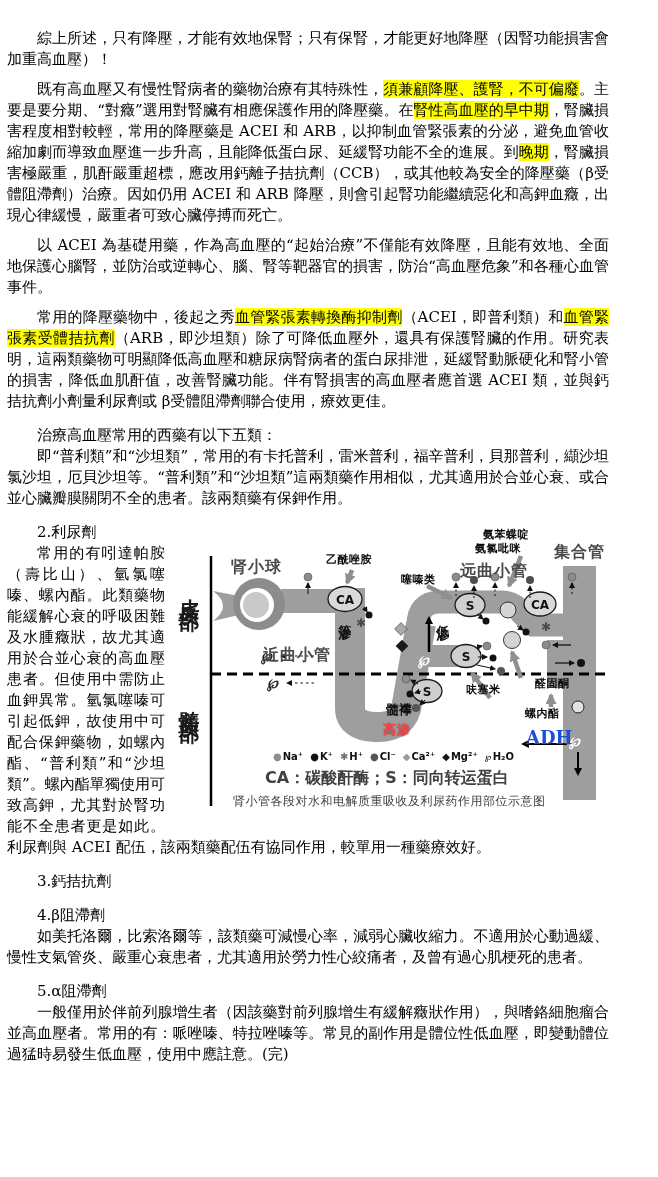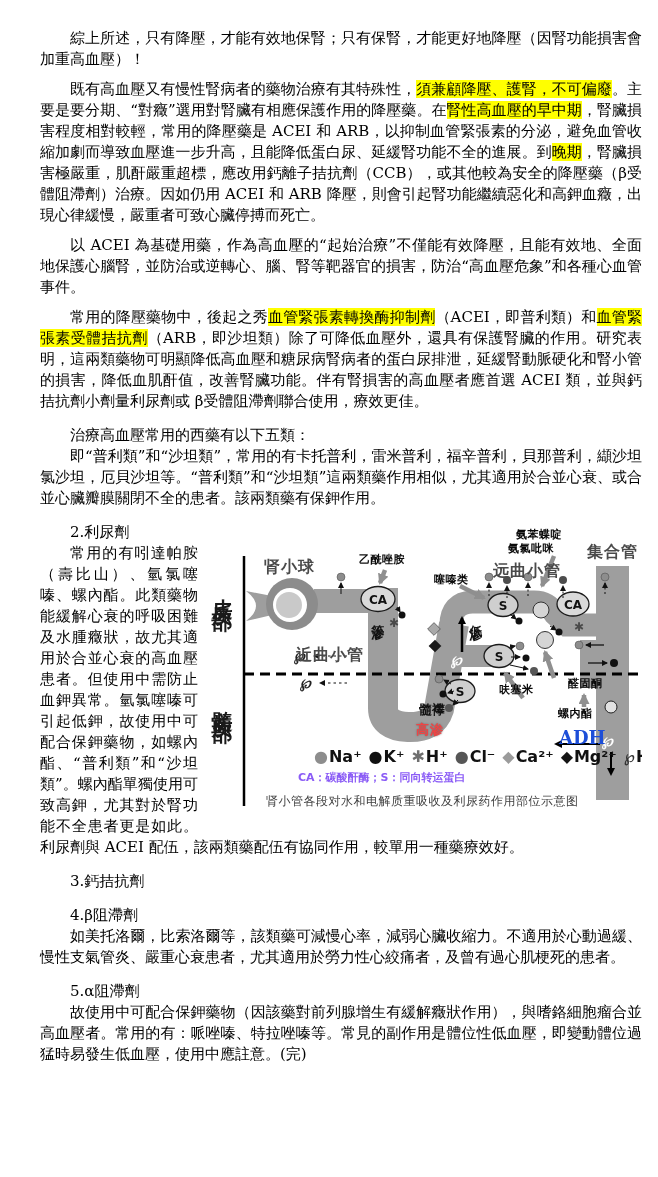--- a/index.html
+++ b/index.html
@@ -1,21 +1,21 @@
 <!DOCTYPE html>
 <html style="--hl: #ffff00;"><head>
 <meta charset="utf-8">
 <style>
   html,body{margin:0;padding:0;background:#fff;}
   .page{
     width:609px;height:1177px;box-sizing:border-box;
     padding:28px 0 0 7px;
     font-family:"DejaVu Serif","Liberation Serif",serif;
     font-size:15px;line-height:21px;color:#000;text-align:justify;
-    overflow:hidden;background:#fff;margin-left:33px;
+    overflow:hidden;background:#fff;
   }
   p{margin:0;text-indent:2em;}
   .pgap{margin-top:9px;}
   .hgap{margin-top:13px;}
   .hl{background:var(--hl,#ffff00);}
   .clear{clear:both;}
 
   figure.nephron{
     float:right;width:440px;height:302px;margin:6px 0 2px 4px;
     position:relative;font-family:"DejaVu Sans","Liberation Sans",sans-serif;
@@ -23,23 +23,23 @@
   .nephron svg{position:absolute;left:0;top:0;}
   .lab{position:absolute;white-space:nowrap;font-weight:bold;text-indent:0;line-height:1.1;}
   .part{font-size:16px;color:#4a4a4a;letter-spacing:1px;}
   .drug{font-size:11px;color:#0a0a0a;letter-spacing:0.5px;}
   .vert{writing-mode:vertical-rl;}
   .region{font-size:21px;color:#1a1a1a;writing-mode:vertical-rl;letter-spacing:5px;}
   .osmo{font-size:13px;color:#111;letter-spacing:1px;}
   .osmo-hyper{color:#ef4444;text-shadow:0 0 2px #666;}
   .loop-lab{font-size:13px;color:#111;}
   .adh{font-size:18px;color:#1d4ed8;font-family:"DejaVu Serif","Liberation Serif",serif;}
-  .legend-row{position:absolute;left:112px;top:218px;display:flex;gap:7px;font-size:16px;font-weight:bold;color:#111;text-indent:0;align-items:center;}
+  .legend-row{position:absolute;left:104px;top:218px;display:flex;gap:7px;font-size:10px;font-weight:bold;color:#111;text-indent:0;align-items:center;}
   .legend-row .sym{margin-right:1px;}
-  .legend-abbrev{position:absolute;left:96px;top:239px;font-size:11px;font-weight:bold;color:#8b5cf6;text-indent:0;}
+  .legend-abbrev{position:absolute;left:96px;top:239px;font-size:16px;font-weight:bold;color:#404040;text-indent:0;}
   .fig-caption{position:absolute;left:64px;top:263px;font-size:12px;font-weight:normal;color:#404040;text-indent:0;letter-spacing:0.5px;}
   svg text.tp{font-family:"DejaVu Sans","Liberation Sans",sans-serif;font-weight:bold;}
   svg text.wp{font-family:"DejaVu Serif","Liberation Serif",serif;font-style:italic;font-weight:bold;}
 </style>
 </head>
 <body>
 
 <div class="page">
 
   <p><span>綜上所述，只有降壓，才能有效地保腎；只有保腎，才能更好地降壓（因腎功能損害會加重高血壓）！</span></p>
@@ -209,15 +209,15 @@
     <p>常用的有吲達帕胺（壽比山）、氫氯噻嗪、螺內酯。此類藥物能緩解心衰的呼吸困難及水腫癥狀，故尤其適用於合並心衰的高血壓患者。但使用中需防止血鉀異常。氫氯噻嗪可引起低鉀，故使用中可配合保鉀藥物，如螺內酯、“普利類”和“沙坦類”。螺內酯單獨使用可致高鉀，尤其對於腎功能不全患者更是如此。利尿劑與 ACEI 配伍，該兩類藥配伍有協同作用，較單用一種藥療效好。</p>
   </div>
   <div class="clear"></div>
 
   <p class="hgap">3.鈣拮抗劑</p>
 
   <p class="hgap">4.β阻滯劑</p>
   <p>如美托洛爾，比索洛爾等，該類藥可減慢心率，減弱心臟收縮力。不適用於心動過緩、慢性支氣管炎、嚴重心衰患者，尤其適用於勞力性心絞痛者，及曾有過心肌梗死的患者。</p>
 
   <p class="hgap">5.α阻滯劑</p>
-  <p>故使用中可配合保鉀藥物（因該藥對前列腺增生有緩解癥狀作用），與嗜鉻細胞瘤合並高血壓者。常用的有：哌唑嗪、特拉唑嗪等。常見的副作用是體位性低血壓，即變動體位過猛時易發生低血壓，使用中應註意。(完)</p>
+  <p>一般僅用於伴前列腺增生者（因該藥對前列腺增生有緩解癥狀作用），與嗜鉻細胞瘤合並高血壓者。常用的有：哌唑嗪、特拉唑嗪等。常見的副作用是體位性低血壓，即變動體位過猛時易發生低血壓，使用中應註意。(完)</p>
 
 </div>
 
 </body></html>

